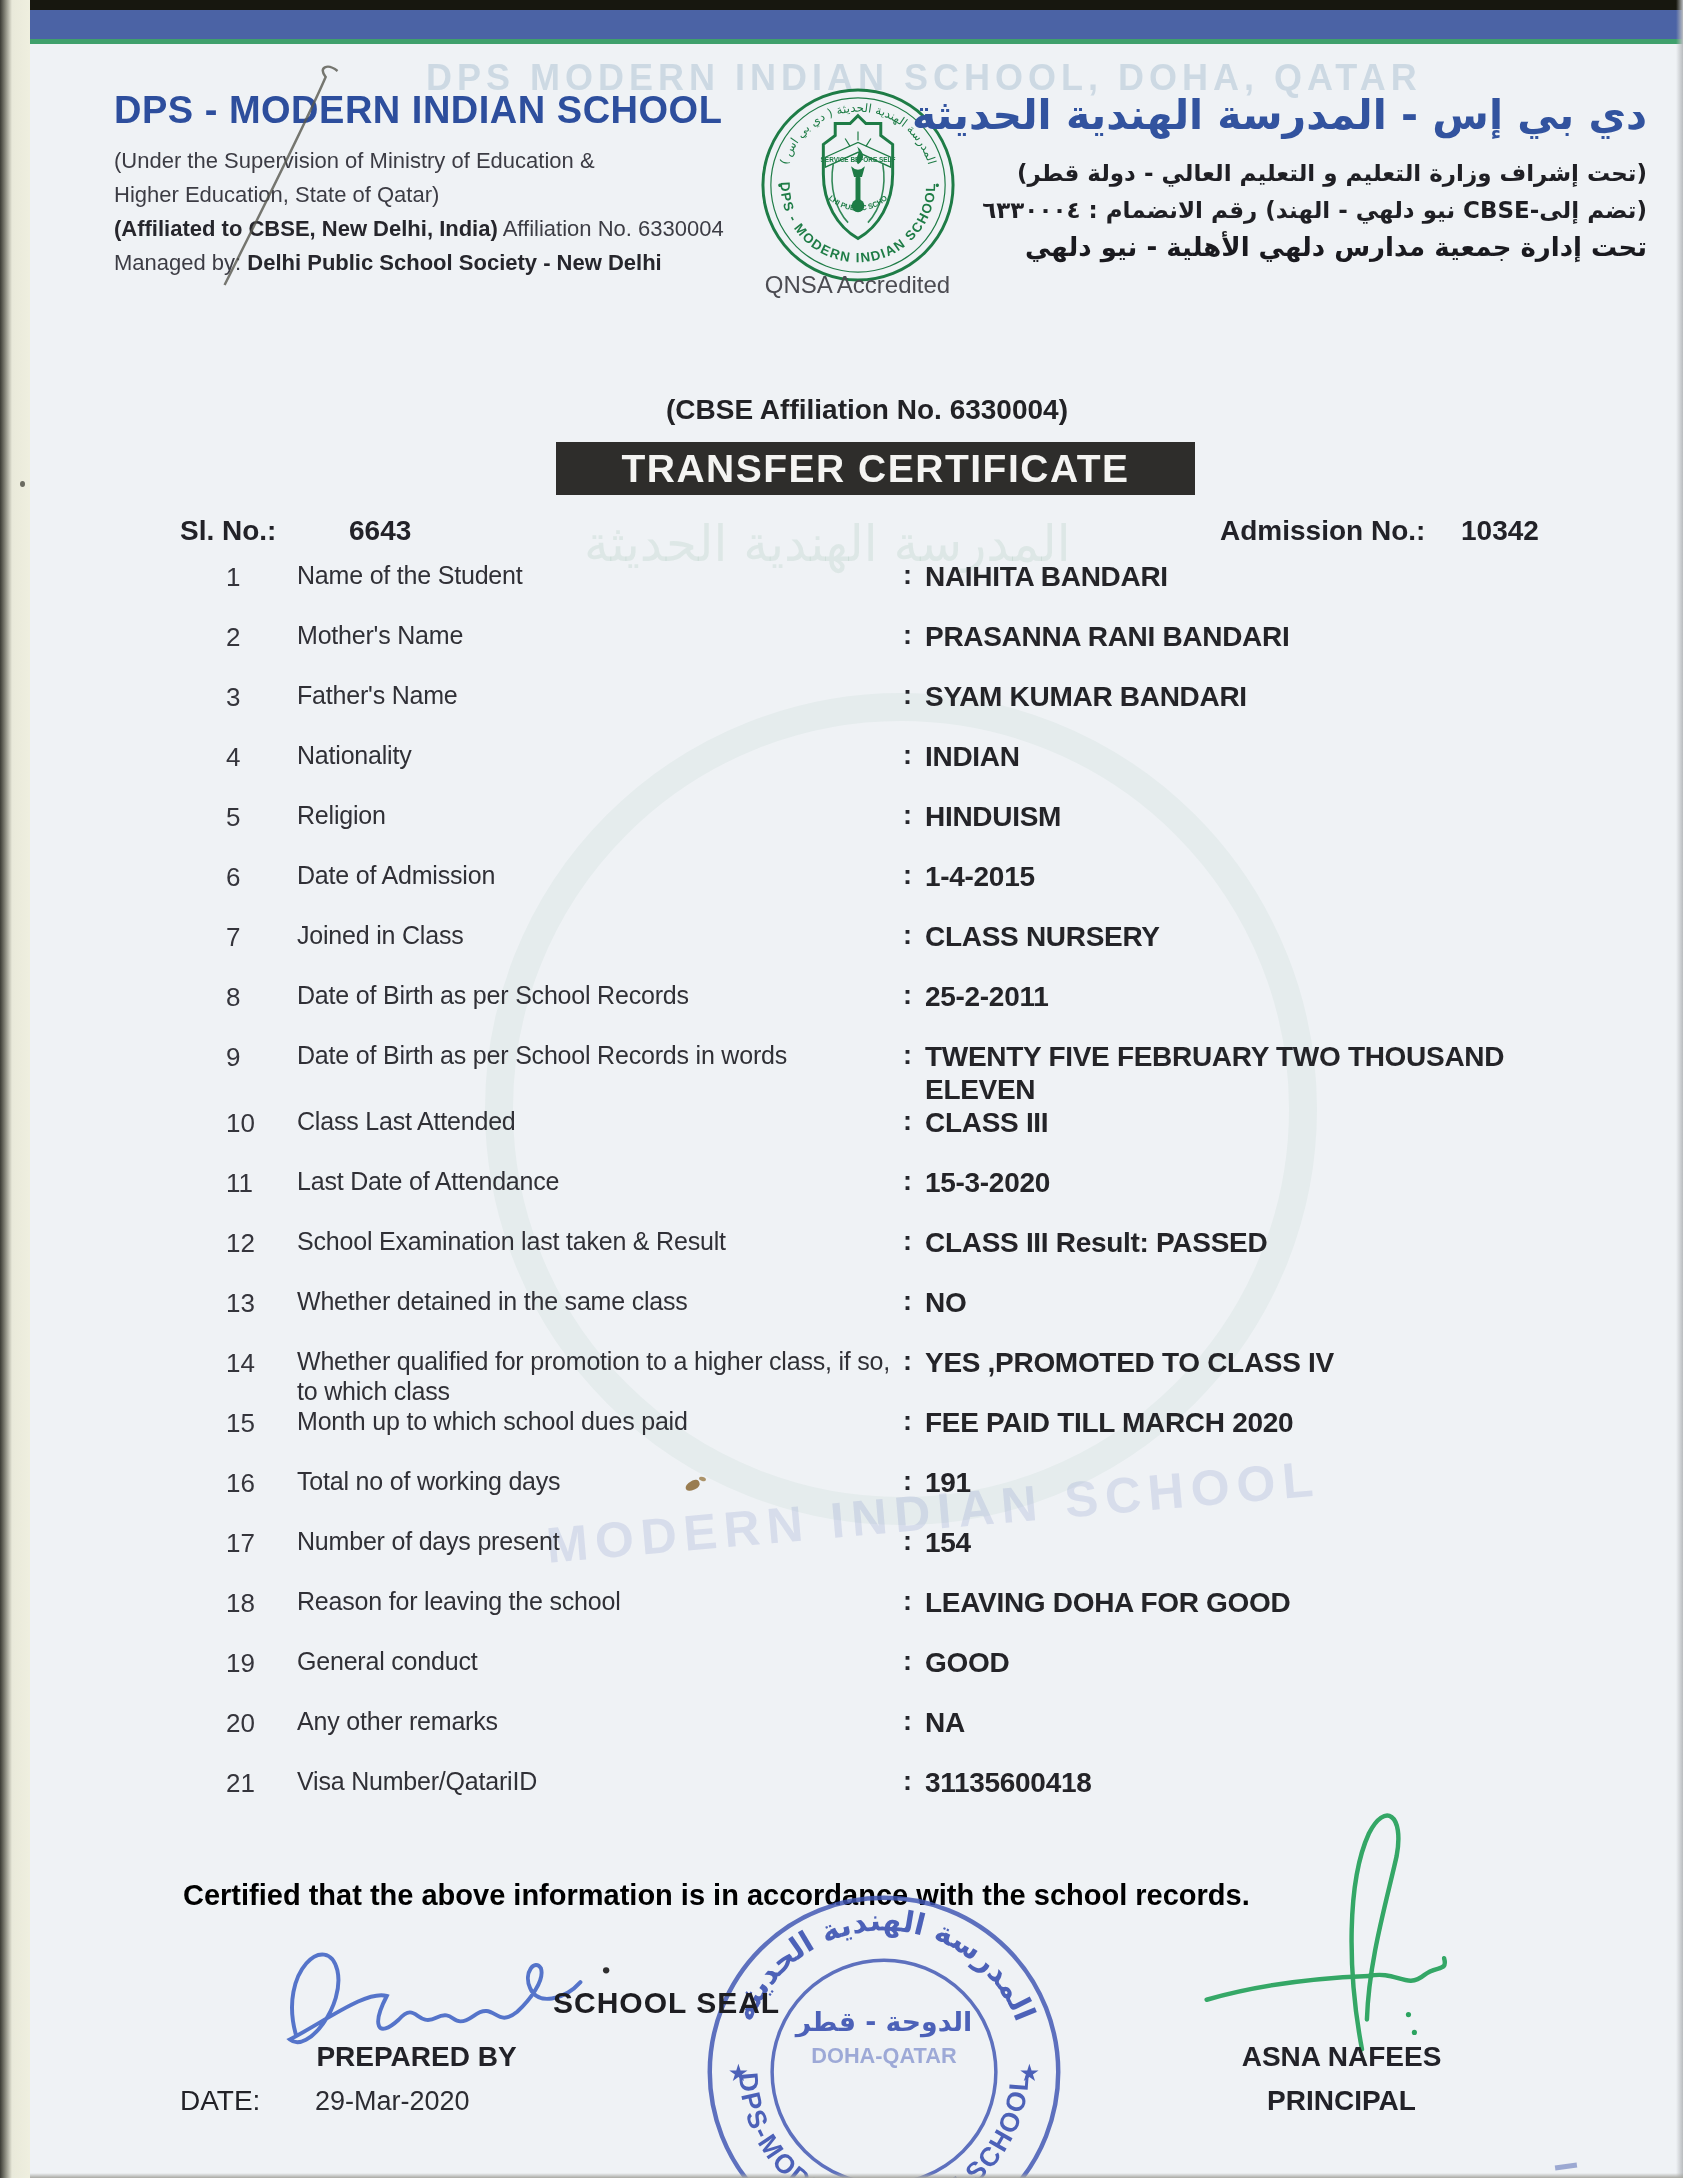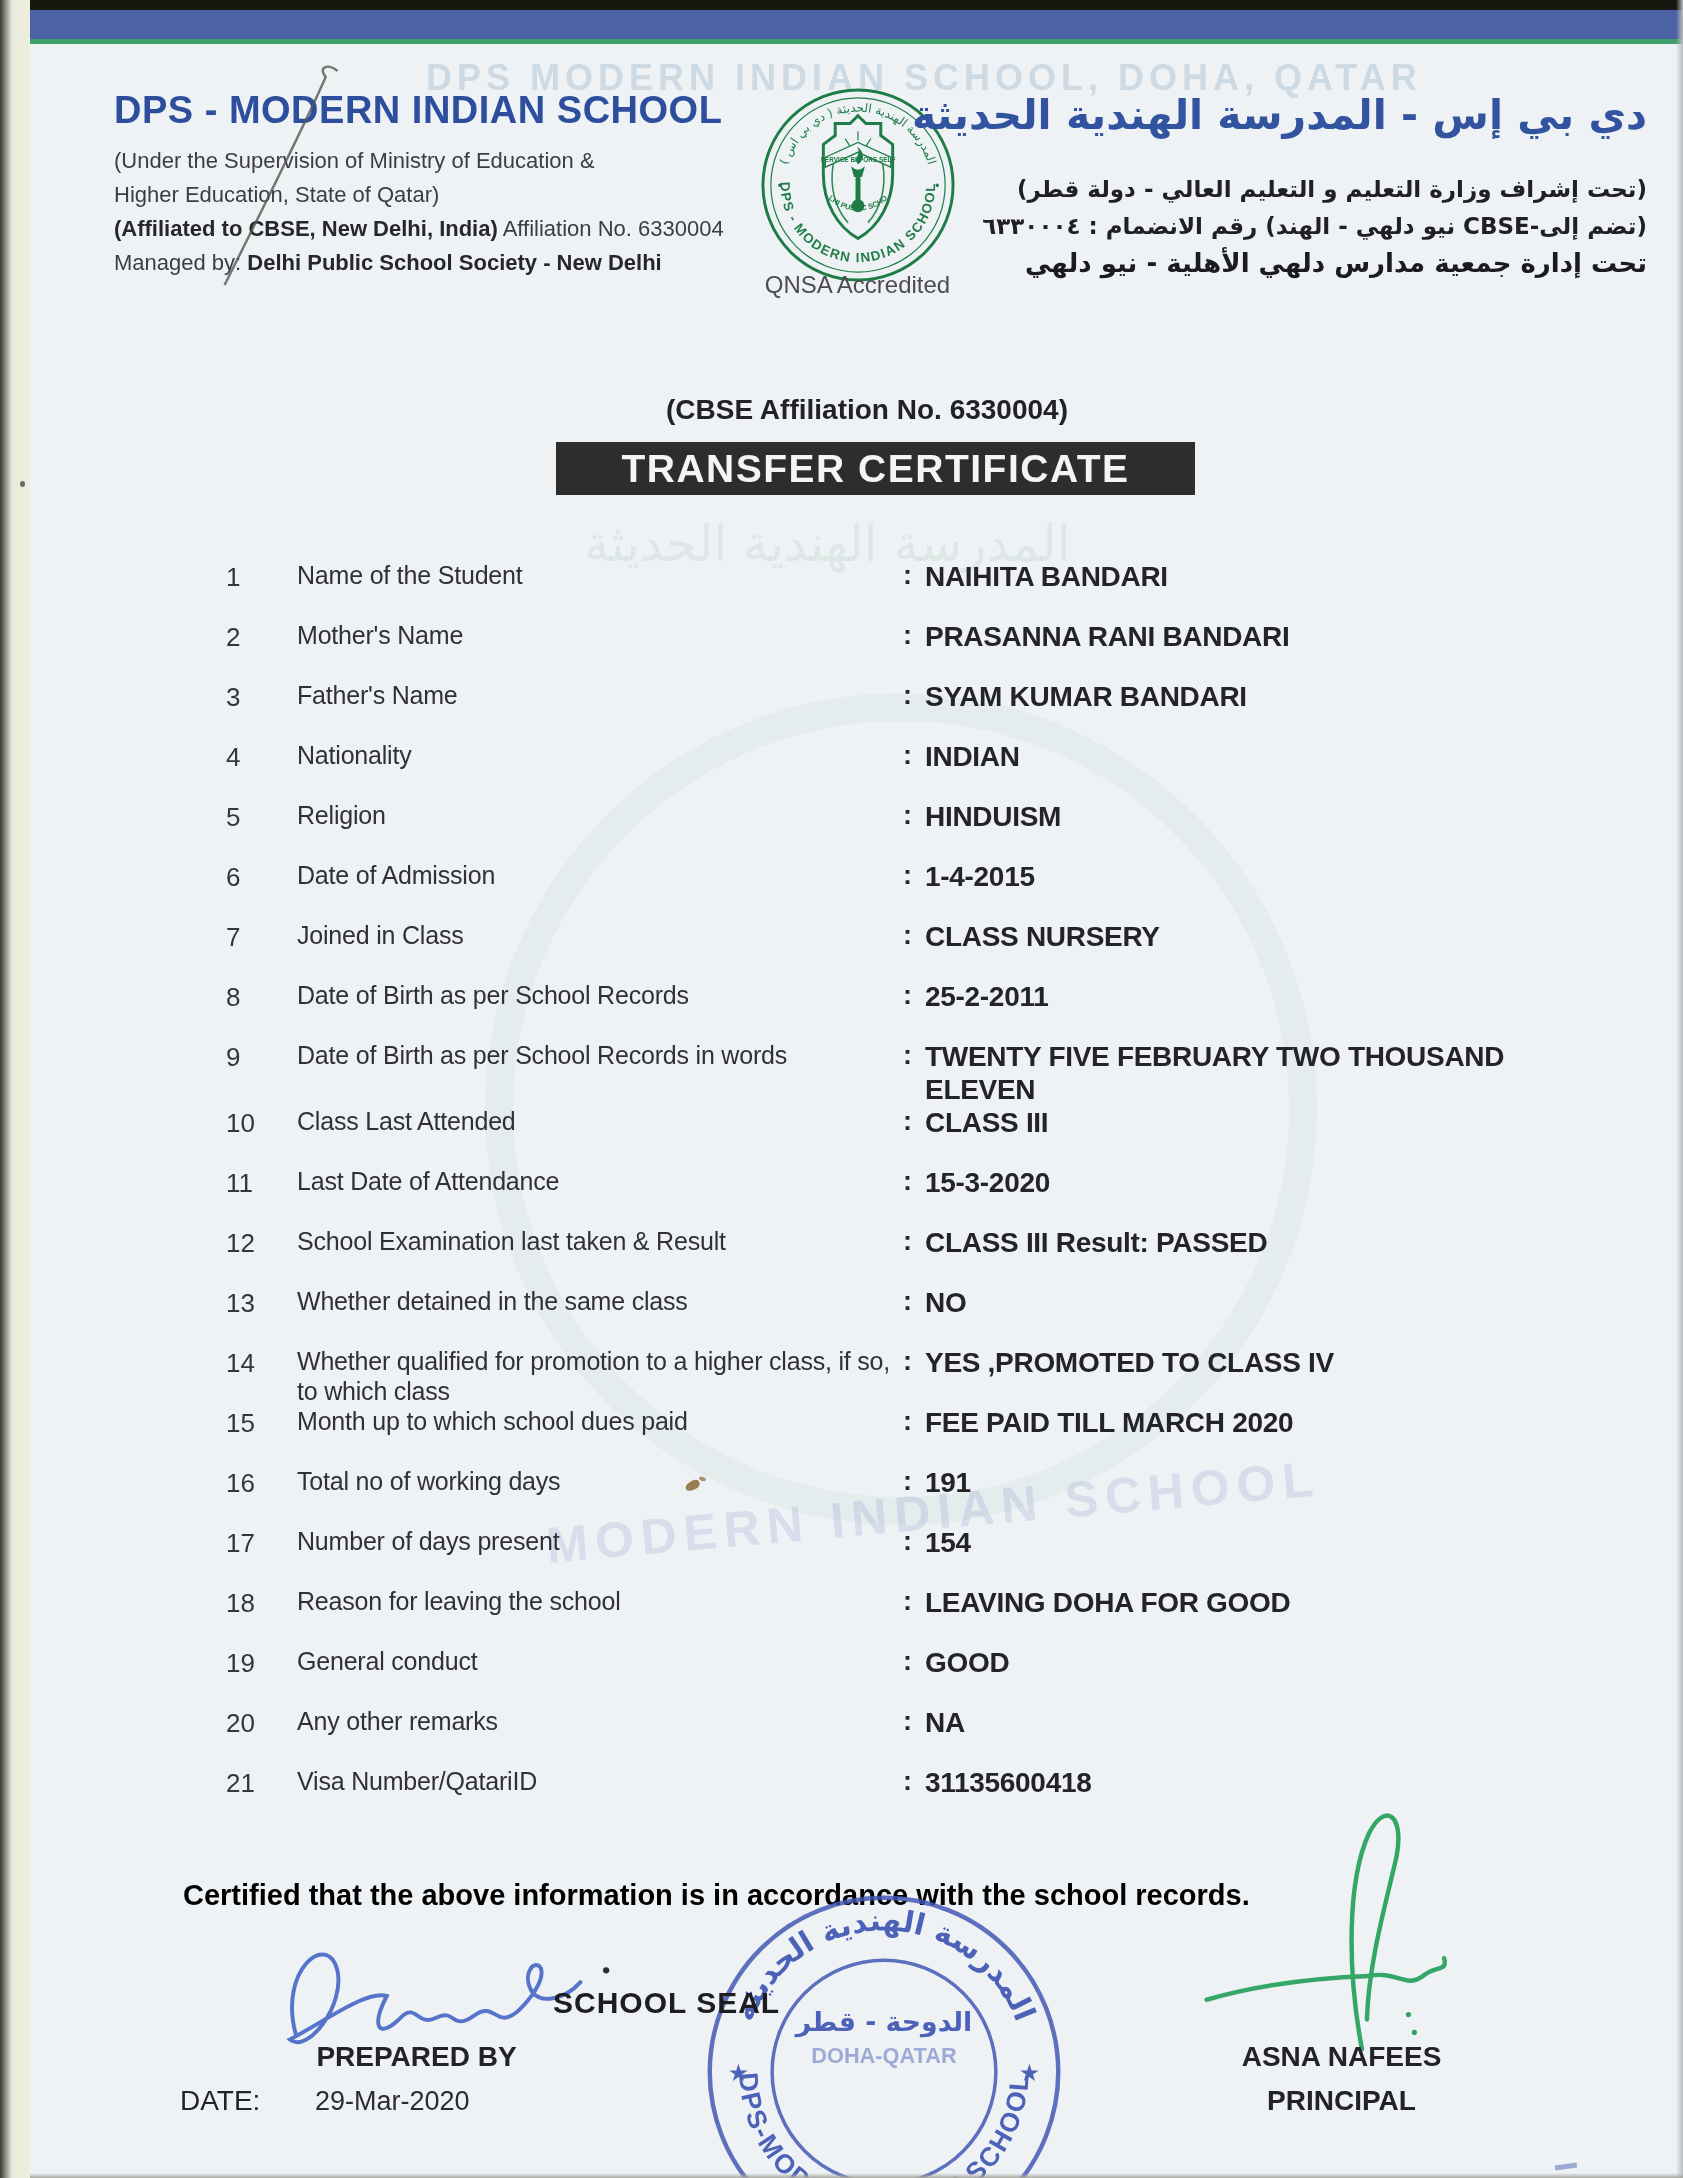--- a/index.html
+++ b/index.html
@@ -38,21 +38,21 @@
   .hdr-en { position:absolute; left:84px; top:89px; }
   .hdr-en .title { font-size:38px; font-weight:bold; color:#2d4e9d; letter-spacing:0.5px; }
   .hdr-en .subs { margin-top:12px; font-size:22px; color:#3c3c44; line-height:34px; }
   .hdr-en .b { font-weight:bold; color:#26262c; }
 
   .qnsa { position:absolute; left:696px; top:271px; width:263px; text-align:center;
           font-size:24px; color:#4c4c52; }
 
   .hdr-ar { position:absolute; right:36px; top:91px; direction:rtl; text-align:right; }
   .hdr-ar .title-ar { font-size:41px; font-weight:bold; color:#32539f; }
-  .hdr-ar .subs-ar { margin-top:32px; font-size:23px; font-weight:bold; color:#1f1f24; line-height:37px; }
+  .hdr-ar .subs-ar { margin-top:16px; font-size:23px; font-weight:bold; color:#1f1f24; line-height:37px; }
   .hdr-ar .managed-ar { font-size:26px; font-weight:bold; color:#1a1a1f; }
 
   .cbse { position:absolute; left:515px; top:394px; width:644px; text-align:center;
           font-size:28px; font-weight:bold; color:#222226; }
   .banner { position:absolute; left:518px; top:442px; width:639px; height:53px;
             background:#2e2d2b; display:flex; align-items:center; justify-content:center;margin-left:8px; }
   .banner span { color:#f4f4f2; font-size:39px; font-weight:bold; letter-spacing:1.5px; }
 
   .slrow { position:absolute; left:0; top:515px; width:1653px; height:40px;
            font-size:28px; font-weight:bold; color:#222228; }
@@ -162,20 +162,26 @@
       <div>(تضم إلى-CBSE نيو دلهي - الهند) رقم الانضمام : ٦٣٣٠٠٠٤</div>
       <div class="managed-ar">تحت إدارة جمعية مدارس دلهي الأهلية - نيو دلهي</div>
     </div>
   </div>
 
   <div class="cbse">(CBSE Affiliation No. 6330004)</div>
   <div class="banner">
     <span>TRANSFER CERTIFICATE</span>
   </div>
 
+  <div class="slrow">
+    <span class="sl-label">Sl. No.:</span>
+    <span class="sl-value">6643</span>
+    <span class="adm-label">Admission No.:</span>
+    <span class="adm-value">10342</span>
+  </div>
 
   <div class="rows">
       <div class="row">
         <div class="no">1</div>
         <div class="label">Name of the Student</div>
         <div class="colon">:</div>
         <div class="value">NAIHITA BANDARI</div>
       </div>
       <div class="row">
         <div class="no">2</div>

